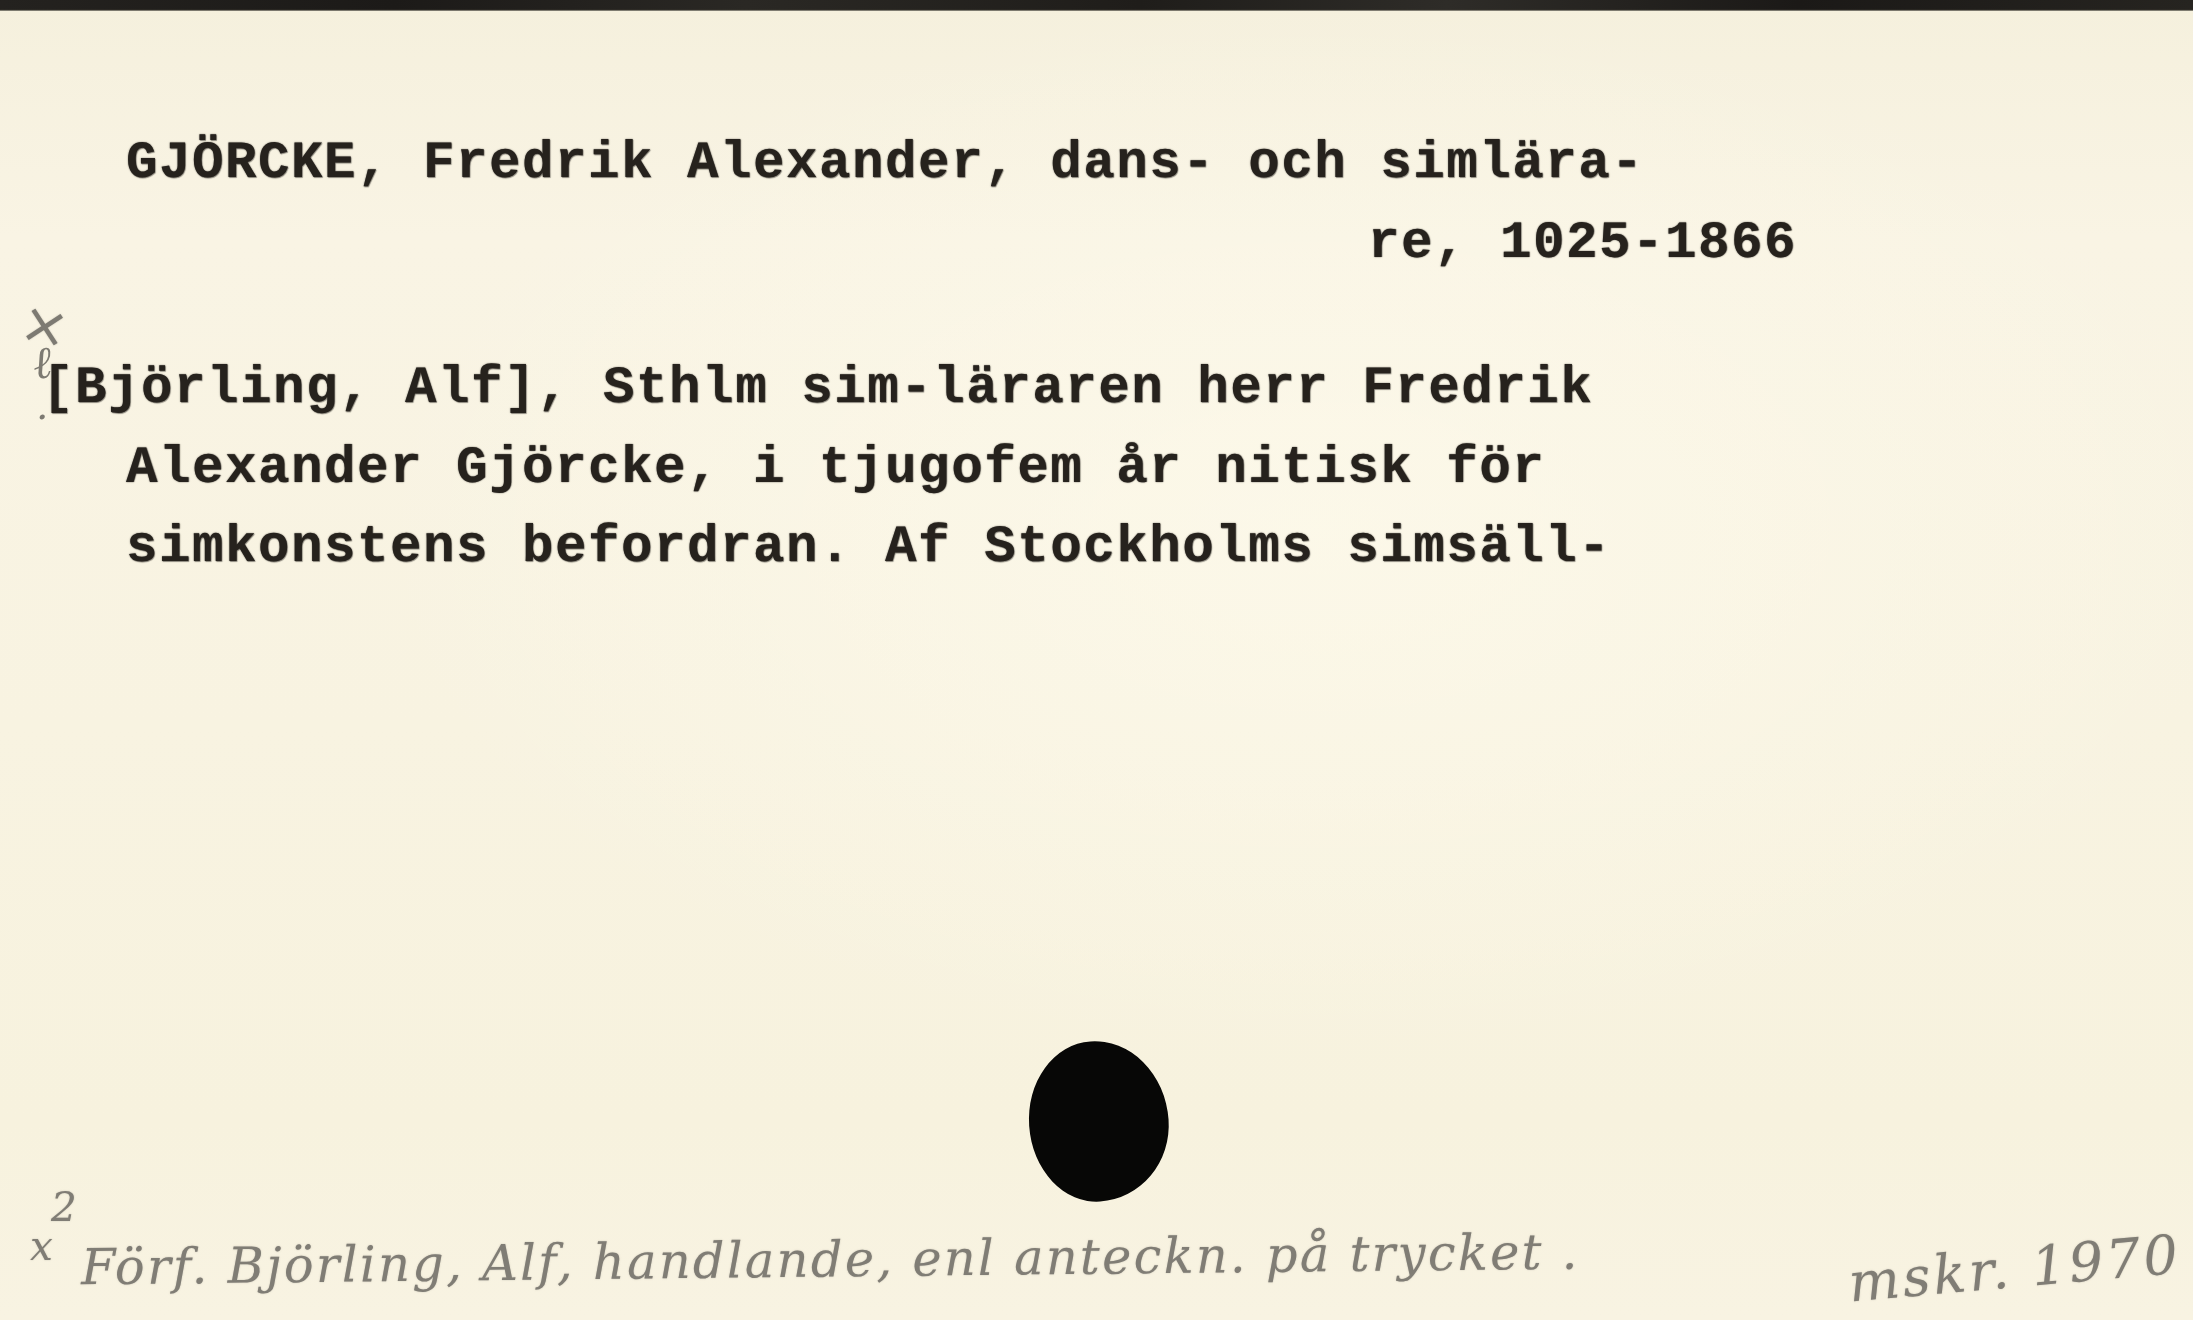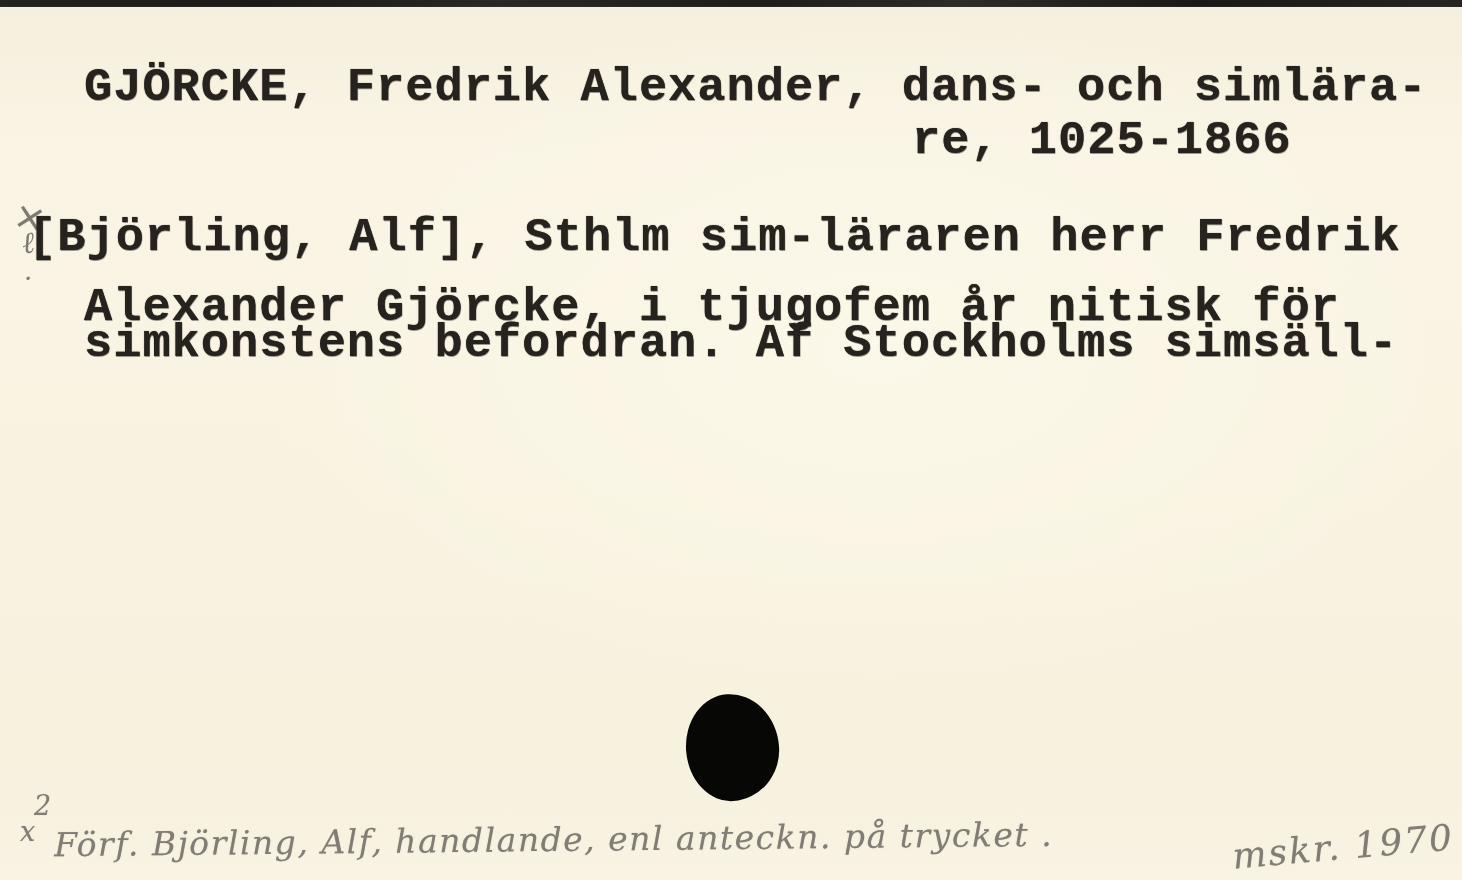--- a/index.html
+++ b/index.html
@@ -22,31 +22,32 @@
     background: linear-gradient(90deg,
       #24221f 0%, #1c1a18 18%, #2a2824 34%, #1f1d1a 52%,
       #2e2c28 66%, #1b1917 82%, #262420 100%);
     border-bottom: 1px solid rgba(60,56,48,0.35);
   }
   
   .tw {
     position: absolute;
     font-family: "Liberation Mono", monospace;
     font-weight: 700;
-    font-size: 47px;
+    font-size: 35px;
     line-height: 1;
     color: #26221d;
     letter-spacing: 1px;
     text-shadow: 0 0 1px rgba(38,34,29,0.75), 0.5px 0.5px 0.5px rgba(38,34,29,0.4);
     white-space: pre;
+    margin-top: 28px;
   }
   .heading-l1 { left: 84px;  top: 64px; }
   .heading-l2 { left: 912px; top: 117px; }
   .entry-l1   { left: 28px;  top: 214px; }
-  .entry-l2   { left: 84px;  top: 284px; }
+  .entry-l2   { left: 84px;  top: 267px; }
   .entry-l3   { left: 84px;  top: 320px; }
   .entry-l4   { left: 84px;  top: 372px; }
   .u {
     text-decoration-thickness: 3.5px;
     text-underline-offset: 9px;
   }
   
   .pencil {
     position: absolute;
     font-family: "DejaVu Serif", serif;

